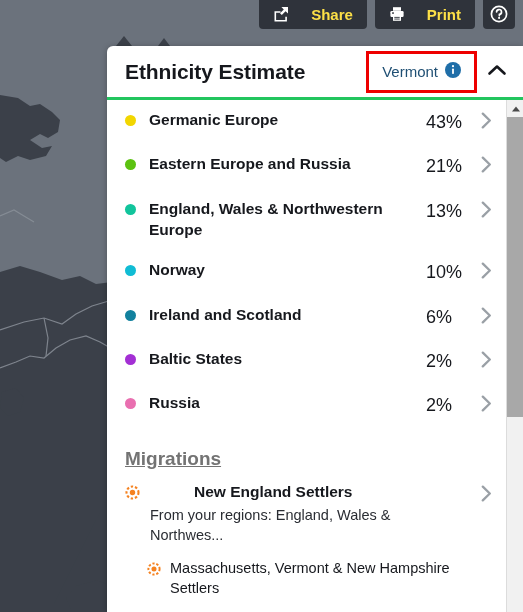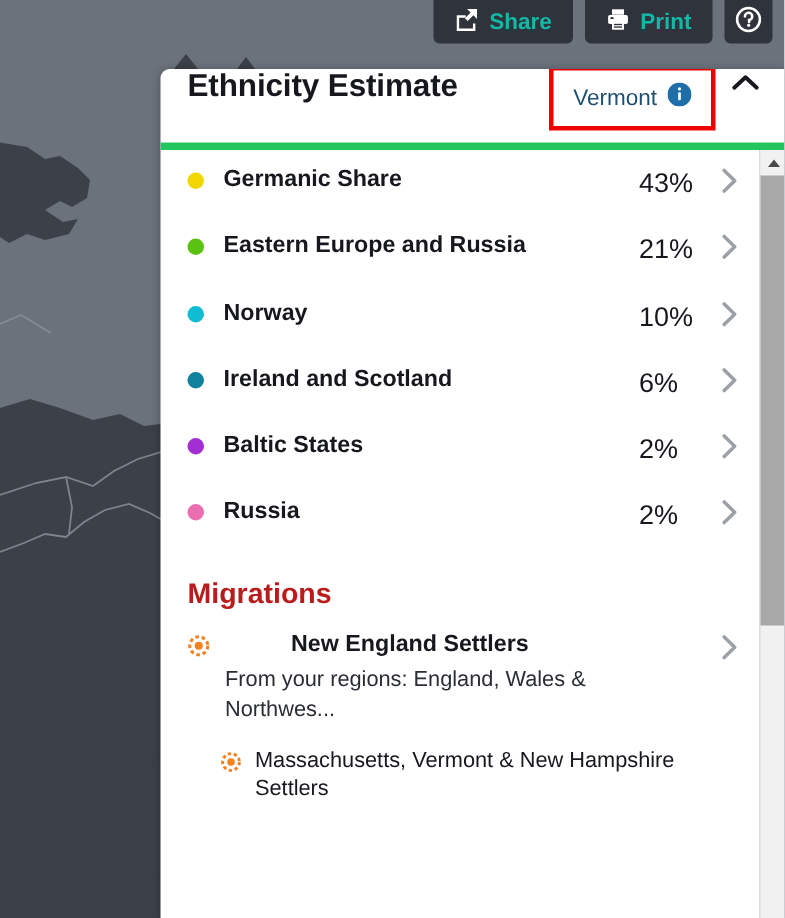--- a/index.html
+++ b/index.html
@@ -34,23 +34,23 @@
     position: absolute;
     top: 0; right: 0;
     display: flex;
     gap: 8px;
     padding: 0 8px 0 0;
     z-index: 30;
   }
   .tb-btn {
     display: flex;
     align-items: center;
-    gap: 7px;
+    gap: 22px;
     background: #2f333b;
-    color: #14b8a6;
+    color: #fde047;
     border: none;
     border-radius: 0 0 4px 4px;
     height: 29px;
     padding: 0 14px;
     font-family: "Liberation Sans", sans-serif;
     font-size: 15px;
     font-weight: bold;
     cursor: pointer;
     line-height: 1;
   }
@@ -68,23 +68,23 @@
     border-radius: 6px 0 0 0;
     box-shadow: 0 1px 6px rgba(0,0,0,0.28);
     z-index: 20;
     overflow: hidden;
   }
 
   #panel-header {
     position: relative;
     height: 54px;
     display: flex;
-    align-items: flex-start;
+    align-items: center;
     padding: 0 14px 0 18px;
-    border-bottom: 5px solid #22c55e;
+    border-bottom: 3px solid #22c55e;
   }
   #panel-title {
     font-size: 21px;
     font-weight: bold;
     color: #16181d;
     letter-spacing: -0.1px;
     flex: 1;
   }
   #updates-wrap {
     position: relative;
@@ -161,22 +161,23 @@
     width: 22px;
     display: flex;
     justify-content: flex-end;
     padding-top: 2px;
   }
 
   
   #migrations-heading {
     font-size: 19px;
     font-weight: bold;
-    color: #b91c1c;
+    color: #737373;
     padding: 20px 0 4px 0;
+    text-decoration: underline;
   }
   .mig-row {
     display: flex;
     align-items: flex-start;
     padding: 8px 14px 2px 0;
     cursor: pointer;
   }
   .mig-ico { flex: 0 0 auto; margin: 3px 10px 0 0; display: block; }
   .mig-main { flex: 1 1 auto; padding-right: 8px; }
   .mig-title {
@@ -350,40 +351,50 @@
         </span>
       </button>
     </div>
 
     <div id="panel-body">
 
       <div id="list-area">
 
         <div class="eth-row">
           <span class="eth-dot" style="background:#f2d600"></span>
-          <span class="eth-name">Germanic Share</span>
+          <span class="eth-name">Germanic Europe</span>
           <span class="eth-pct">43%</span>
           <span class="eth-chev">
             <svg width="11" height="17" viewBox="0 0 11 17" aria-hidden="true">
                 <path d="M1.8 1.6 L8.8 8.5 L1.8 15.4" fill="none" stroke="#9aa0a6" stroke-width="2.3" stroke-linecap="round" stroke-linejoin="round"></path>
               </svg>
           </span>
         </div>
 
         <div class="eth-row">
           <span class="eth-dot" style="background:#5cc211"></span>
           <span class="eth-name">Eastern Europe and Russia</span>
           <span class="eth-pct">21%</span>
           <span class="eth-chev">
             <svg width="11" height="17" viewBox="0 0 11 17" aria-hidden="true">
                 <path d="M1.8 1.6 L8.8 8.5 L1.8 15.4" fill="none" stroke="#9aa0a6" stroke-width="2.3" stroke-linecap="round" stroke-linejoin="round"></path>
               </svg>
           </span>
         </div>
 
+        <div class="eth-row">
+          <span class="eth-dot" style="background:#11c49c"></span>
+          <span class="eth-name">England, Wales &amp; Northwestern Europe</span>
+          <span class="eth-pct">13%</span>
+          <span class="eth-chev">
+            <svg width="11" height="17" viewBox="0 0 11 17" aria-hidden="true">
+                <path d="M1.8 1.6 L8.8 8.5 L1.8 15.4" fill="none" stroke="#9aa0a6" stroke-width="2.3" stroke-linecap="round" stroke-linejoin="round"></path>
+              </svg>
+          </span>
+        </div>
 
         <div class="eth-row">
           <span class="eth-dot" style="background:#10bcd4"></span>
           <span class="eth-name">Norway</span>
           <span class="eth-pct">10%</span>
           <span class="eth-chev">
             <svg width="11" height="17" viewBox="0 0 11 17" aria-hidden="true">
                 <path d="M1.8 1.6 L8.8 8.5 L1.8 15.4" fill="none" stroke="#9aa0a6" stroke-width="2.3" stroke-linecap="round" stroke-linejoin="round"></path>
               </svg>
           </span>

